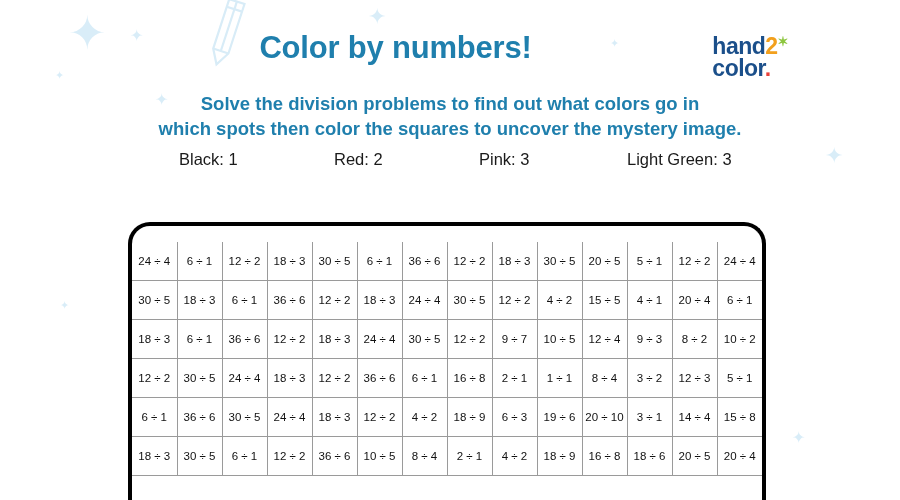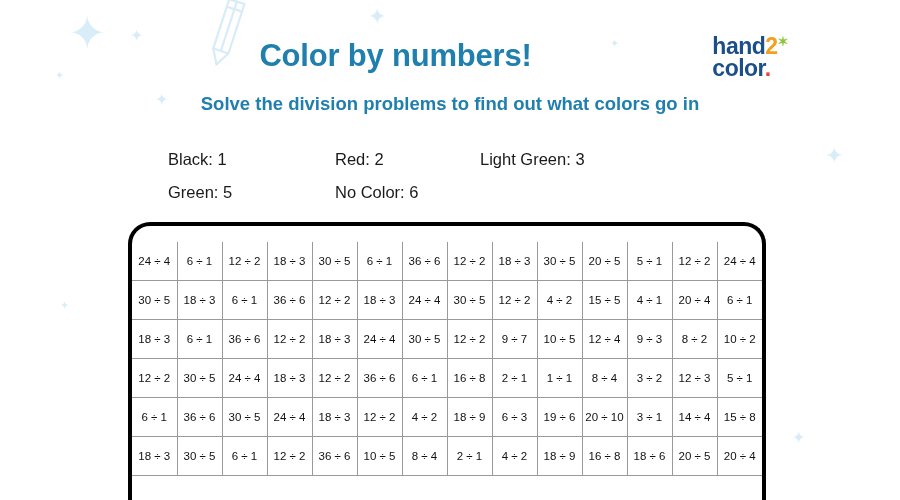--- a/index.html
+++ b/index.html
@@ -38,21 +38,21 @@
     width: 44px;
     height: 76px;
     transform: rotate(18deg);
   }
   .pencil svg { display: block; }
 
   
   .title {
     position: absolute;
     left: 0;
-    top: 38px;
+    top: 30px;
     width: 791px;
     text-align: center;
     font-size: 31px;
     font-weight: bold;
     color: #1f7fad;
     letter-spacing: -0.2px;
   }
 
   .logo {
     position: absolute;
@@ -94,35 +94,35 @@
     text-align: center;
     font-size: 18.5px;
     font-weight: bold;
     color: #1f7fad;
     line-height: 1.35;
   }
 
   
   .legend {
     position: absolute;
-    left: 168px;
+    left: 179px;
     top: 150px;
     width: 600px;
     color: #1a1a1a;
     font-size: 16.5px;
   }
   .legend-row {
     display: flex;
     margin-bottom: 14px;
   }
   .legend-item {
     flex: 0 0 auto;
   }
   .legend-item.c1 { width: 155px; }
-  .legend-item.c2 { width: 145px; margin-left: 12px; }
+  .legend-item.c2 { width: 145px; }
   .legend-item.c3 { width: 148px; }
   .legend-item.c4 { width: 150px; }
 
   
   .grid-wrap {
     position: absolute;
     left: 128px;
     top: 222px;
     width: 638px;
     height: 300px;
@@ -180,33 +180,29 @@
   <div class="l1">
     <span>hand</span><span class="two">2</span><span class="spark">✶</span>
   </div>
   <div class="l2">
     <span>color</span><span class="dot">.</span>
   </div>
 </div>
 
 <div class="subtitle">
   <div>Solve the division problems to find out what colors go in</div>
+  <div>which spots then color the squares to uncover the mystery image.</div>
 </div>
 
 <div class="legend">
   <div class="legend-row">
     <div class="legend-item c1">Black: 1</div>
     <div class="legend-item c2">Red: 2</div>
+    <div class="legend-item c3">Pink: 3</div>
     <div class="legend-item c4">Light Green: 3</div>
-  </div>
-  <div class="legend-row">
-    <div class="legend-item c1">Green: 5</div>
-    <div class="legend-item c2">No Color: 6</div>
-    <div class="legend-item c3"></div>
-    <div class="legend-item c4"></div>
   </div>
 </div>
 
 <div class="grid-wrap">
   <table class="grid">
     <tbody id="grid-body">
         <tr>
           <td>24 ÷ 4</td>
           <td>6 ÷ 1</td>
           <td>12 ÷ 2</td>

